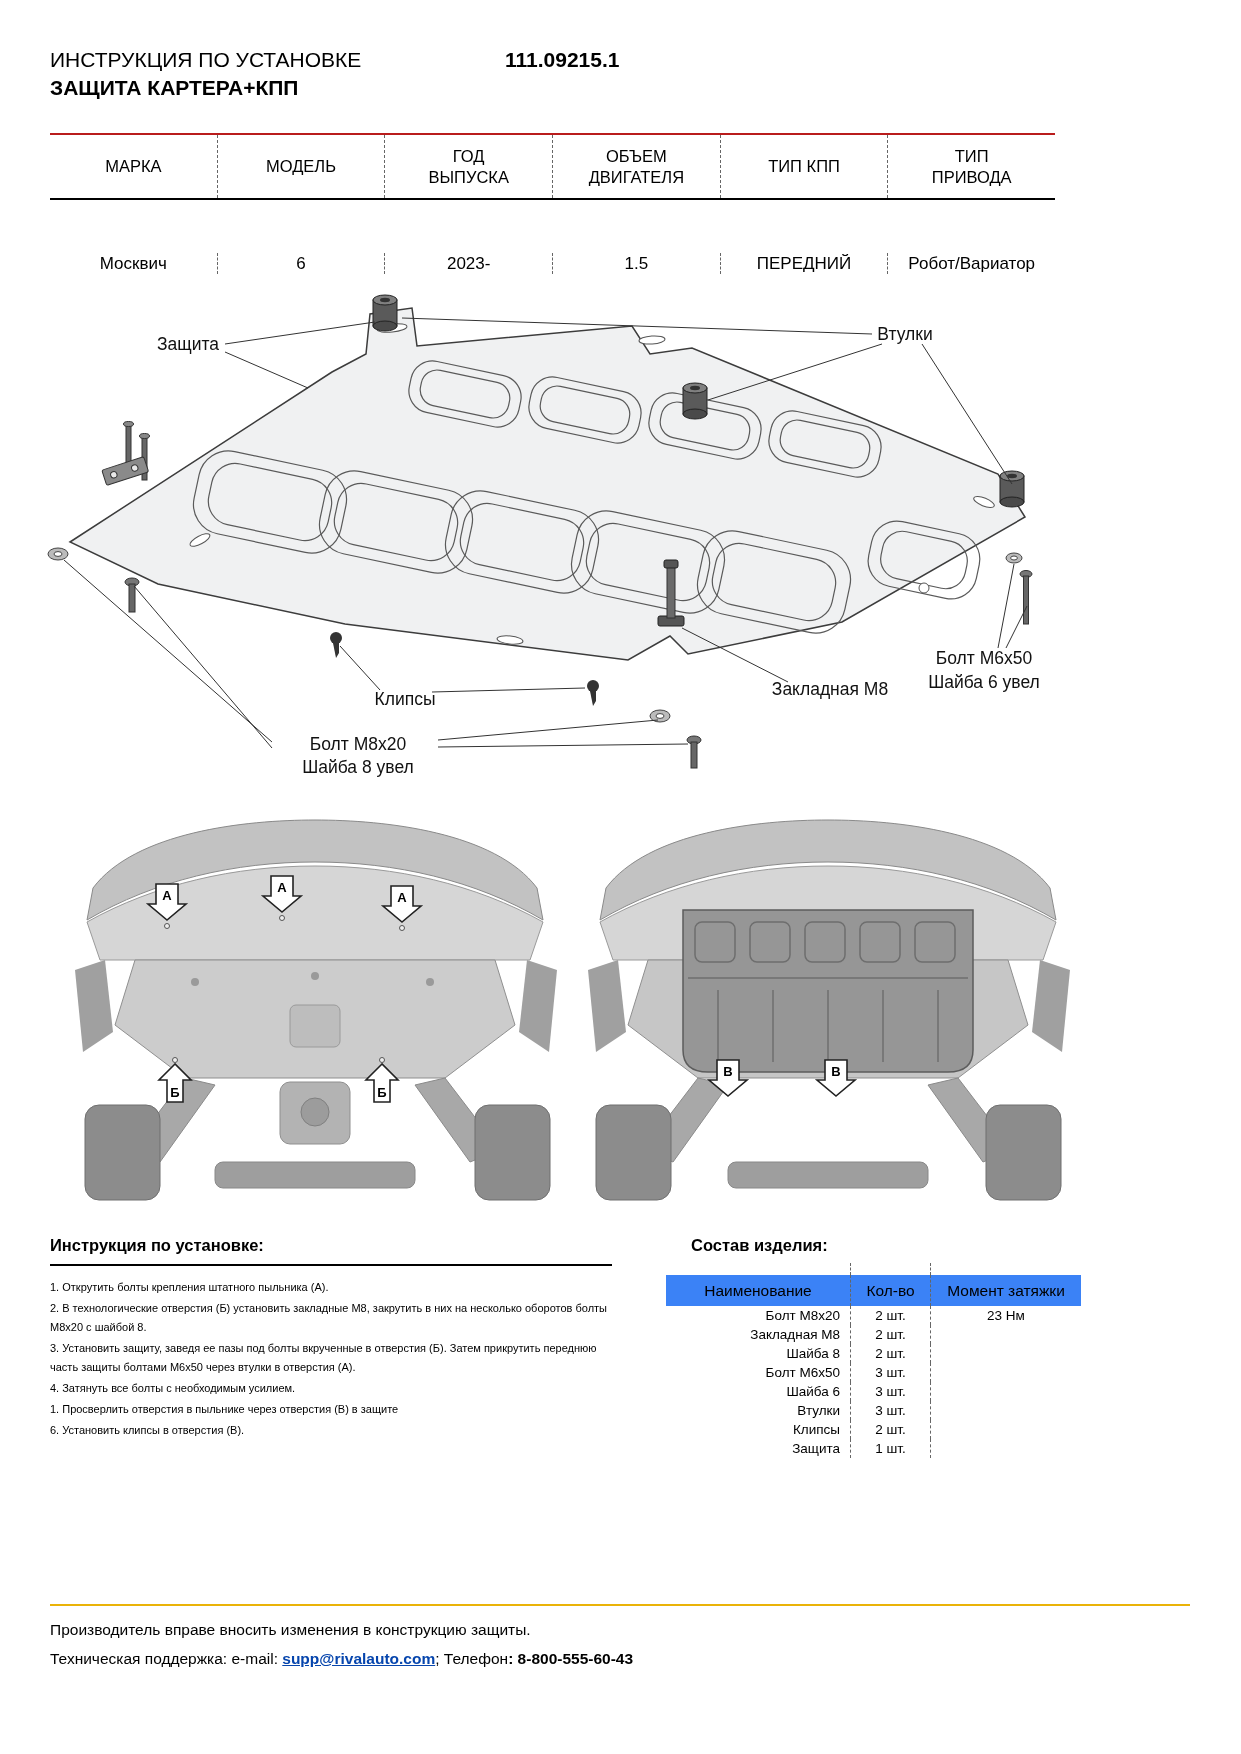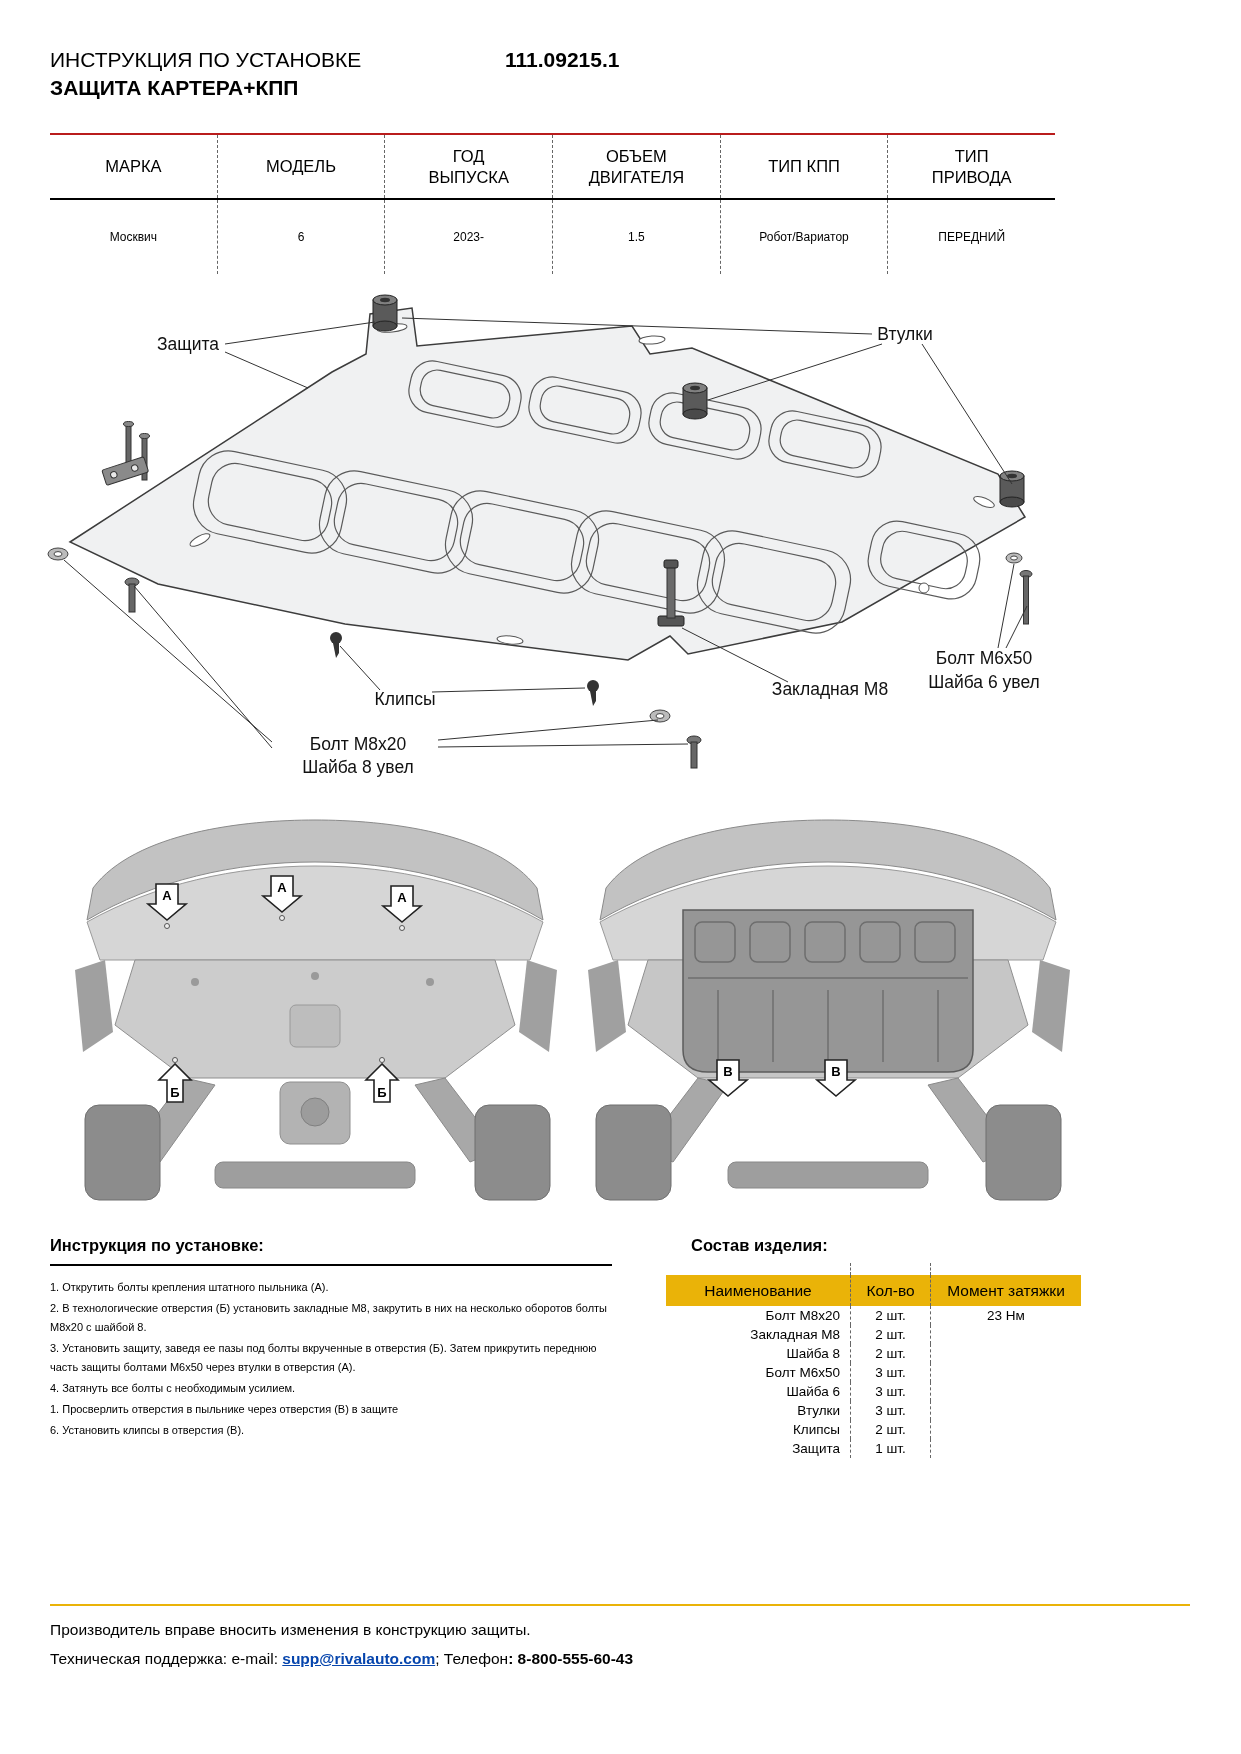--- a/index.html
+++ b/index.html
@@ -9,21 +9,21 @@
 
   
   .doc-title{position:absolute;left:50px;top:46px;font-size:21px;line-height:28px;}
   .doc-title .t2{font-weight:bold;}
   .part-number{position:absolute;left:505px;top:48px;font-size:21px;font-weight:bold;}
 
   
   .spec-table{position:absolute;left:50px;top:133px;width:1005px;border-top:2px solid #b91c1c;}
   .spec-row{display:flex;}
   .spec-head{border-bottom:2px solid #000;height:63px;font-size:16.5px;}
-  .spec-vals{height:74px;font-size:12px;}
+  .spec-vals{height:74px;font-size:17px;align-items:flex-end;}
   .spec-cell{flex:1;display:flex;align-items:center;justify-content:center;text-align:center;
              white-space:pre-line;line-height:1.25;border-right:1px dashed #666;}
   .spec-cell:last-child{border-right:none;}
 
   
   .diagram{position:absolute;left:40px;top:292px;width:1160px;height:485px;}
 
   
   .car-left{position:absolute;left:75px;top:810px;width:485px;height:400px;}
   .car-right{position:absolute;left:578px;top:810px;width:500px;height:400px;}
@@ -34,21 +34,21 @@
   .rule{border-top:2px solid #000;width:100%;}
   .steps{margin-top:12px;font-size:11px;line-height:19px;}
   .steps p{margin:0 0 2px 0;}
 
   
   .parts{position:absolute;left:666px;top:1236px;width:415px;}
   .parts .h{font-size:16.5px;font-weight:bold;margin:0 0 0 25px;}
   .p-table{margin-top:8px;}
   .p-row{display:flex;align-items:stretch;}
   .p-stub{height:12px;}
-  .p-head{background:#eab308;height:31px;font-size:15.5px;}
+  .p-head{background:#3b82f6;height:31px;font-size:15.5px;}
   .p-body{height:19px;font-size:13.5px;}
   .p-c1{width:185px;box-sizing:border-box;border-right:1px dashed #666;display:flex;align-items:center;}
   .p-c2{width:80px;box-sizing:border-box;border-right:1px dashed #666;display:flex;align-items:center;justify-content:center;}
   .p-c3{width:150px;display:flex;align-items:center;justify-content:center;}
   .p-head .p-c1{justify-content:center;}
   .p-body .p-c1{justify-content:flex-end;padding-right:10px;}
   .p-stub .p-c3{border-right:none;}
 
   
   .footer{position:absolute;left:50px;top:1604px;width:1140px;border-top:2px solid #eab308;
@@ -78,22 +78,22 @@
 ДВИГАТЕЛЯ</div>
       <div class="spec-cell">ТИП КПП</div>
       <div class="spec-cell">ТИП
 ПРИВОДА</div>
     </div>
     <div class="spec-row spec-vals">
       <div class="spec-cell">Москвич</div>
       <div class="spec-cell">6</div>
       <div class="spec-cell">2023-</div>
       <div class="spec-cell">1.5</div>
+      <div class="spec-cell">ПЕРЕДНИЙ</div>
       <div class="spec-cell">Робот/Вариатор</div>
-      <div class="spec-cell">ПЕРЕДНИЙ</div>
     </div>
   </div>
 
   <svg class="diagram" viewBox="0 0 1160 485">
 
     <path d="M30 250 L292 80 L326 62 L330 22 L372 16 L377 54 L592 34 L610 62 L652 56 L958 182 L985 225 L802 330 L648 362 L630 344 L588 368 L305 332 L118 292 Z" fill="#f0f1f2" stroke="#3c3c3c" stroke-width="1.5"></path>
 
     <g fill="none" stroke="#5a5a5a" stroke-width="1.2">
       <g transform="translate(230 210) rotate(12)">
           <rect x="-75" y="-42" width="150" height="84" rx="30"></rect>

